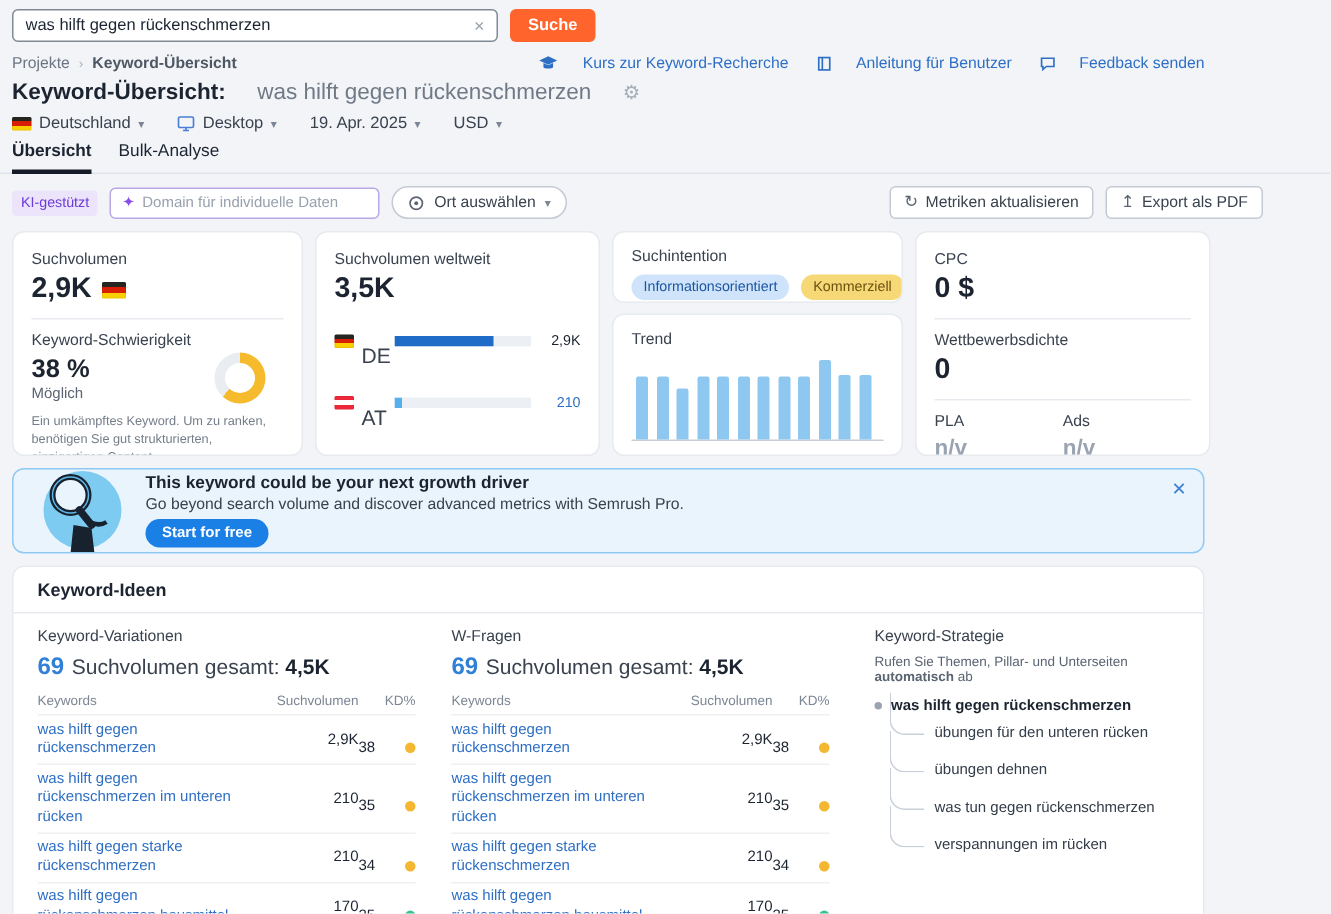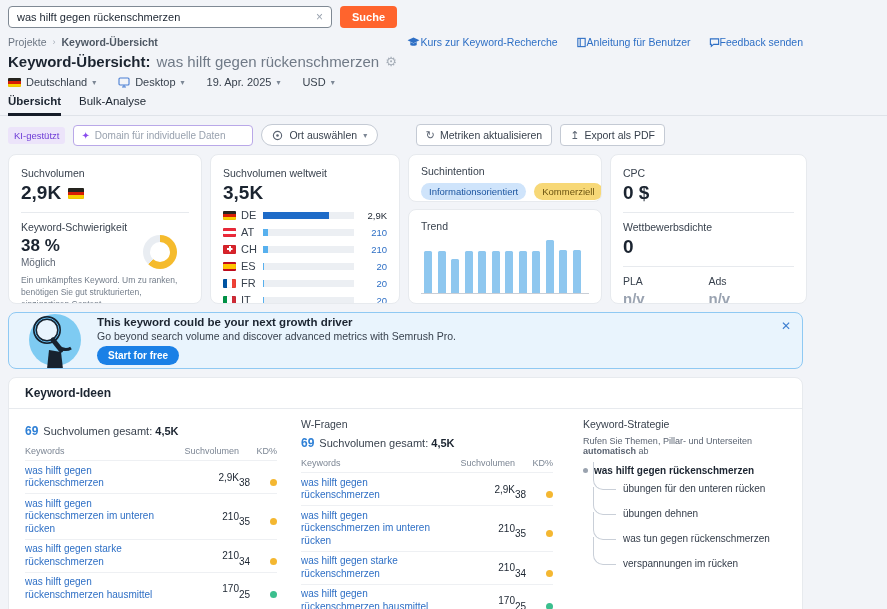--- a/index.html
+++ b/index.html
@@ -16,38 +16,38 @@
   .search-box input { border: 0; outline: 0; flex: 1; font-size: 11px; padding: 0 8px; color: #1b2430; background: transparent; font-family: inherit; }
   .clear-x { color: #9aa3af; font-size: 12px; padding: 0 8px; cursor: pointer; }
   .btn-search { margin-left: 8px; background: #ff642d; color: #fff; font-weight: bold; font-size: 11px; border: 0; border-radius: 4px; height: 22px; padding: 0 12px; font-family: inherit; }
 
   
   .crumb-row { display: flex; justify-content: space-between; align-items: center; margin: 8px 8px 0; width: 795px; }
   .breadcrumb { font-size: 10.5px; color: #6c7683; display: flex; align-items: center; }
   .breadcrumb .sep { margin: 0 6px; color: #a6aeb8; font-size: 9px; }
   .breadcrumb .cur { font-weight: bold; color: #4e5864; }
   .help-links { display: flex; gap: 18px; align-items: center; }
-  .help-link { display: flex; align-items: center; gap: 0; font-size: 10.5px; color: #2e6fc5; cursor: pointer; }
-
-  
-  .title-row { margin: 5px 8px 0; display: flex; align-items: center; gap: 6px; }
+  .help-link { display: flex; align-items: center; gap: 16px; font-size: 10.5px; color: #2e6fc5; cursor: pointer; }
+
+  
+  .title-row { margin: 5px 8px 0; display: flex; align-items: center; gap: 21px; }
   .title-prefix { font-size: 15px; font-weight: bold; }
   .title-kw { font-size: 15px; color: #707a87; }
   .gear { color: #a6aeb8; font-size: 13px; line-height: 1; }
   .filter-row { margin: 6px 8px 0; display: flex; gap: 22px; align-items: center; font-size: 11px; color: #39424e; }
   .filter { display: flex; align-items: center; gap: 5px; cursor: pointer; }
   .chev { font-size: 8px; color: #7c8694; }
 
   
   .tabs { margin-top: 7px; border-bottom: 1px solid #dfe3e9; padding-left: 8px; display: flex; gap: 18px; }
   .tab { font-size: 11.5px; padding-bottom: 6px; color: #1b2430; border-bottom: 3px solid transparent; margin-bottom: -1px; cursor: pointer; }
   .tab.active { font-weight: bold; border-bottom-color: #151c28; }
 
   
-  .toolbar { margin: 8px 8px 0; width: 657px; display: flex; justify-content: space-between; align-items: center; }
+  .toolbar { margin: 8px 8px 0; width: 834px; display: flex; justify-content: space-between; align-items: center; }
   .tool-left { display: flex; align-items: center; gap: 8px; }
   .ai-badge { font-size: 9.5px; color: #6d3bd6; background: #ece4fa; border-radius: 3px; padding: 3px 6px; }
   .domain-input { width: 180px; height: 21px; border: 1px solid #b9a8e8; border-radius: 4px; background: #fff; display: flex; align-items: center; padding: 0 7px; gap: 5px; }
   .spark { color: #8a4dee; font-size: 10px; }
   .domain-input input { border: 0; outline: 0; font-size: 10px; flex: 1; color: #333; font-family: inherit; }
   ::placeholder { color: #98a1ae; }
   .loc-btn { height: 22px; border: 1px solid #c4cad4; border-radius: 12px; background: #fff; display: flex; align-items: center; gap: 6px; padding: 0 10px; font-size: 10.5px; color: #39424e; font-family: inherit; }
   .tool-right { display: flex; gap: 8px; }
   .tool-btn { height: 22px; border: 1px solid #c4cad4; border-radius: 4px; background: #fff; display: flex; align-items: center; gap: 5px; padding: 0 9px; font-size: 10.5px; color: #39424e; font-family: inherit; }
   .tool-ico { font-size: 11px; color: #5b6472; line-height: 1; }
@@ -74,21 +74,21 @@
   .flag { width: 13px; height: 9px; display: inline-block; flex: none; border-radius: 1px; box-shadow: 0 0 0 0.5px rgba(0,0,0,.08) inset; }
   .flag-lg { width: 16px; height: 11px; }
   .flag-DE { background: linear-gradient(to bottom,#26251f 0 33%,#d81e05 33% 66%,#f8cf00 66%); }
   .flag-AT { background: linear-gradient(to bottom,#ed2939 0 33%,#fff 33% 66%,#ed2939 66%); }
   .flag-CH { background-color:#d8232a; background-image: linear-gradient(#fff,#fff),linear-gradient(#fff,#fff); background-size: 2px 5.5px, 5.5px 2px; background-position: center center; background-repeat: no-repeat; }
   .flag-ES { background: linear-gradient(to bottom,#c60b1e 0 27%,#ffc400 27% 73%,#c60b1e 73%); }
   .flag-FR { background: linear-gradient(to right,#0055a4 0 33%,#fff 33% 66%,#ef4135 66%); }
   .flag-IT { background: linear-gradient(to right,#009246 0 33%,#fff 33% 66%,#ce2b37 66%); }
 
   .crow { display: flex; align-items: center; gap: 5px; margin-top: 5px; }
-  .ccode { font-size: 11px; width: 17px; color: #39424e; white-space: nowrap; }
+  .ccode { font-size: 14px; width: 17px; color: #39424e; white-space: nowrap; margin-top: 20px; }
   .ctrack { flex: 1; height: 7px; background: #eceff3; overflow: hidden; }
   .cfill { height: 100%; }
   .cfill.dark { background: #1e6bc8; }
   .cfill.light { background: #57b0ee; }
   .cval { font-size: 9.5px; width: 28px; text-align: right; flex: none; }
   .cval.blue { color: #2e6fc5; cursor: pointer; }
   .cval.dark { color: #1b2430; }
 
   .badges { display: flex; gap: 8px; margin-top: 6px; }
   .badge { font-size: 9.5px; padding: 3px 8px; border-radius: 10px; }
@@ -111,22 +111,22 @@
   .banner-close { position: absolute; right: 11px; top: 7px; color: #3f7fd0; font-size: 12px; cursor: pointer; line-height: 1; }
 
   
   .panel { margin: 8px 8px 0; width: 795px; background: #fff; border: 1px solid #e7eaee; border-radius: 8px; }
   .panel-head { padding: 8px 16px; font-size: 12px; font-weight: bold; border-bottom: 1px solid #e7eaee; }
   .panel-body { display: flex; padding: 9px 16px 9px; }
   .kcol { width: 252px; }
   .kcol + .kcol { margin-left: 24px; }
   .kcol-head { font-size: 10.5px; color: #39424e; }
   .count-row { margin-top: 6px; display: flex; align-items: baseline; gap: 5px; }
-  .count { font-size: 12px; font-weight: bold; color: #2f80d6; }
-  .count-text { font-size: 11px; color: #39424e; }
+  .count { font-size: 16px; font-weight: bold; color: #2f80d6; }
+  .count-text { font-size: 14px; color: #39424e; }
   .count-val { font-weight: bold; color: #1b2430; }
   .ktable { margin-top: 8px; }
   .krow-head { display: flex; font-size: 9px; color: #7c8694; padding-bottom: 4px; }
   .kh-kw { flex: 1; }
   .kh-vol { width: 62px; text-align: right; }
   .kh-kd { width: 38px; text-align: right; }
   .krow { display: flex; align-items: center; border-top: 1px solid #eef0f3; padding: 3.5px 0; }
   .krow-kw { flex: 1; color: #2e6fc5; padding-right: 8px; font-size: 10px; line-height: 1.25; cursor: pointer; }
   .krow-vol { width: 62px; text-align: right; color: #1b2430; font-size: 10px; }
   .krow-kd { width: 38px; font-size: 10px; display: flex; align-items: center; justify-content: space-between; gap: 4px; margin-top: 11px; }
@@ -411,20 +411,21 @@
       <button class="banner-cta">Start for free</button>
     </div>
     <span class="banner-close">✕</span>
   </div>
 
   <div class="panel">
     <div class="panel-head">Keyword-Ideen</div>
     <div class="panel-body">
 
         <div class="kcol">
+          <div class="kcol-head">Keyword-Variationen</div>
           <div class="count-row">
             <span class="count">69</span>
             <span class="count-text"><span>Suchvolumen gesamt:</span> <span class="count-val">4,5K</span></span>
           </div>
           <div class="ktable">
             <div class="krow-head">
               <span class="kh-kw">Keywords</span>
               <span class="kh-vol">Suchvolumen</span>
               <span class="kh-kd">KD%</span>
             </div>

